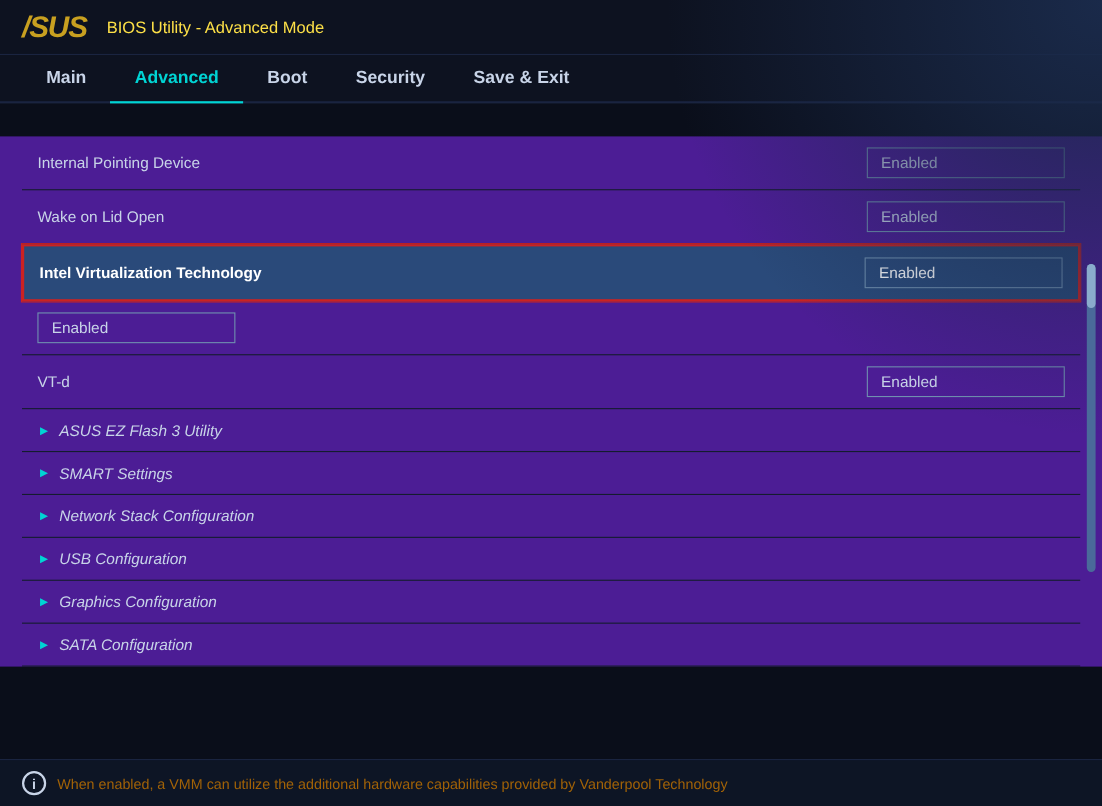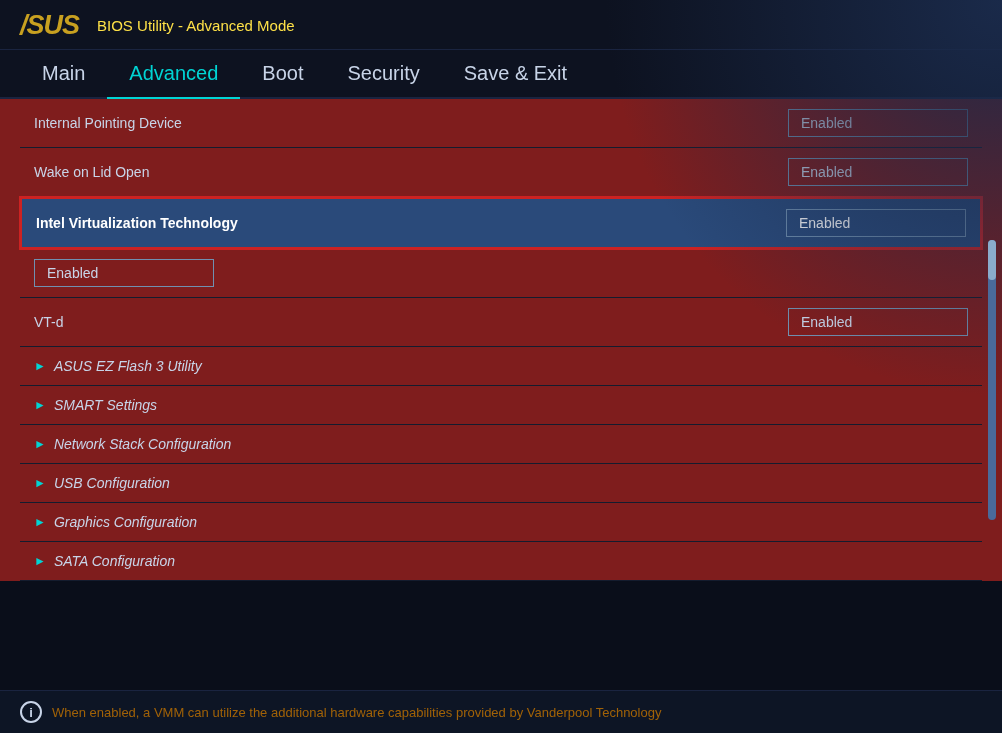--- a/index.html
+++ b/index.html
@@ -52,35 +52,37 @@
       display: flex;
       align-items: center;
       padding: 0 20px;
       background: #0d1220;
       border-bottom: 2px solid #1a2440;
       gap: 0;
     }
 
     .nav-item {
       padding: 12px 22px;
-      font-size: 20px;
+      font-size: 16px;
       color: #c8d4e8;
       cursor: pointer;
       position: relative;
+      font-weight: bold;
     }
 
     .nav-item.active {
       color: #00d4d4;
       border-bottom: 2px solid #00d4d4;
       margin-bottom: -2px;
     }
 
     .main-content {
       padding: 0 20px;
-      background: #7f1d1d;
+      background: #4c1d95;
+      margin-top: 30px;
     }
 
     .settings-row {
       display: flex;
       align-items: center;
       padding: 10px 14px;
       border-bottom: 1px solid #141c2e;
       min-height: 44px;
     }
 

